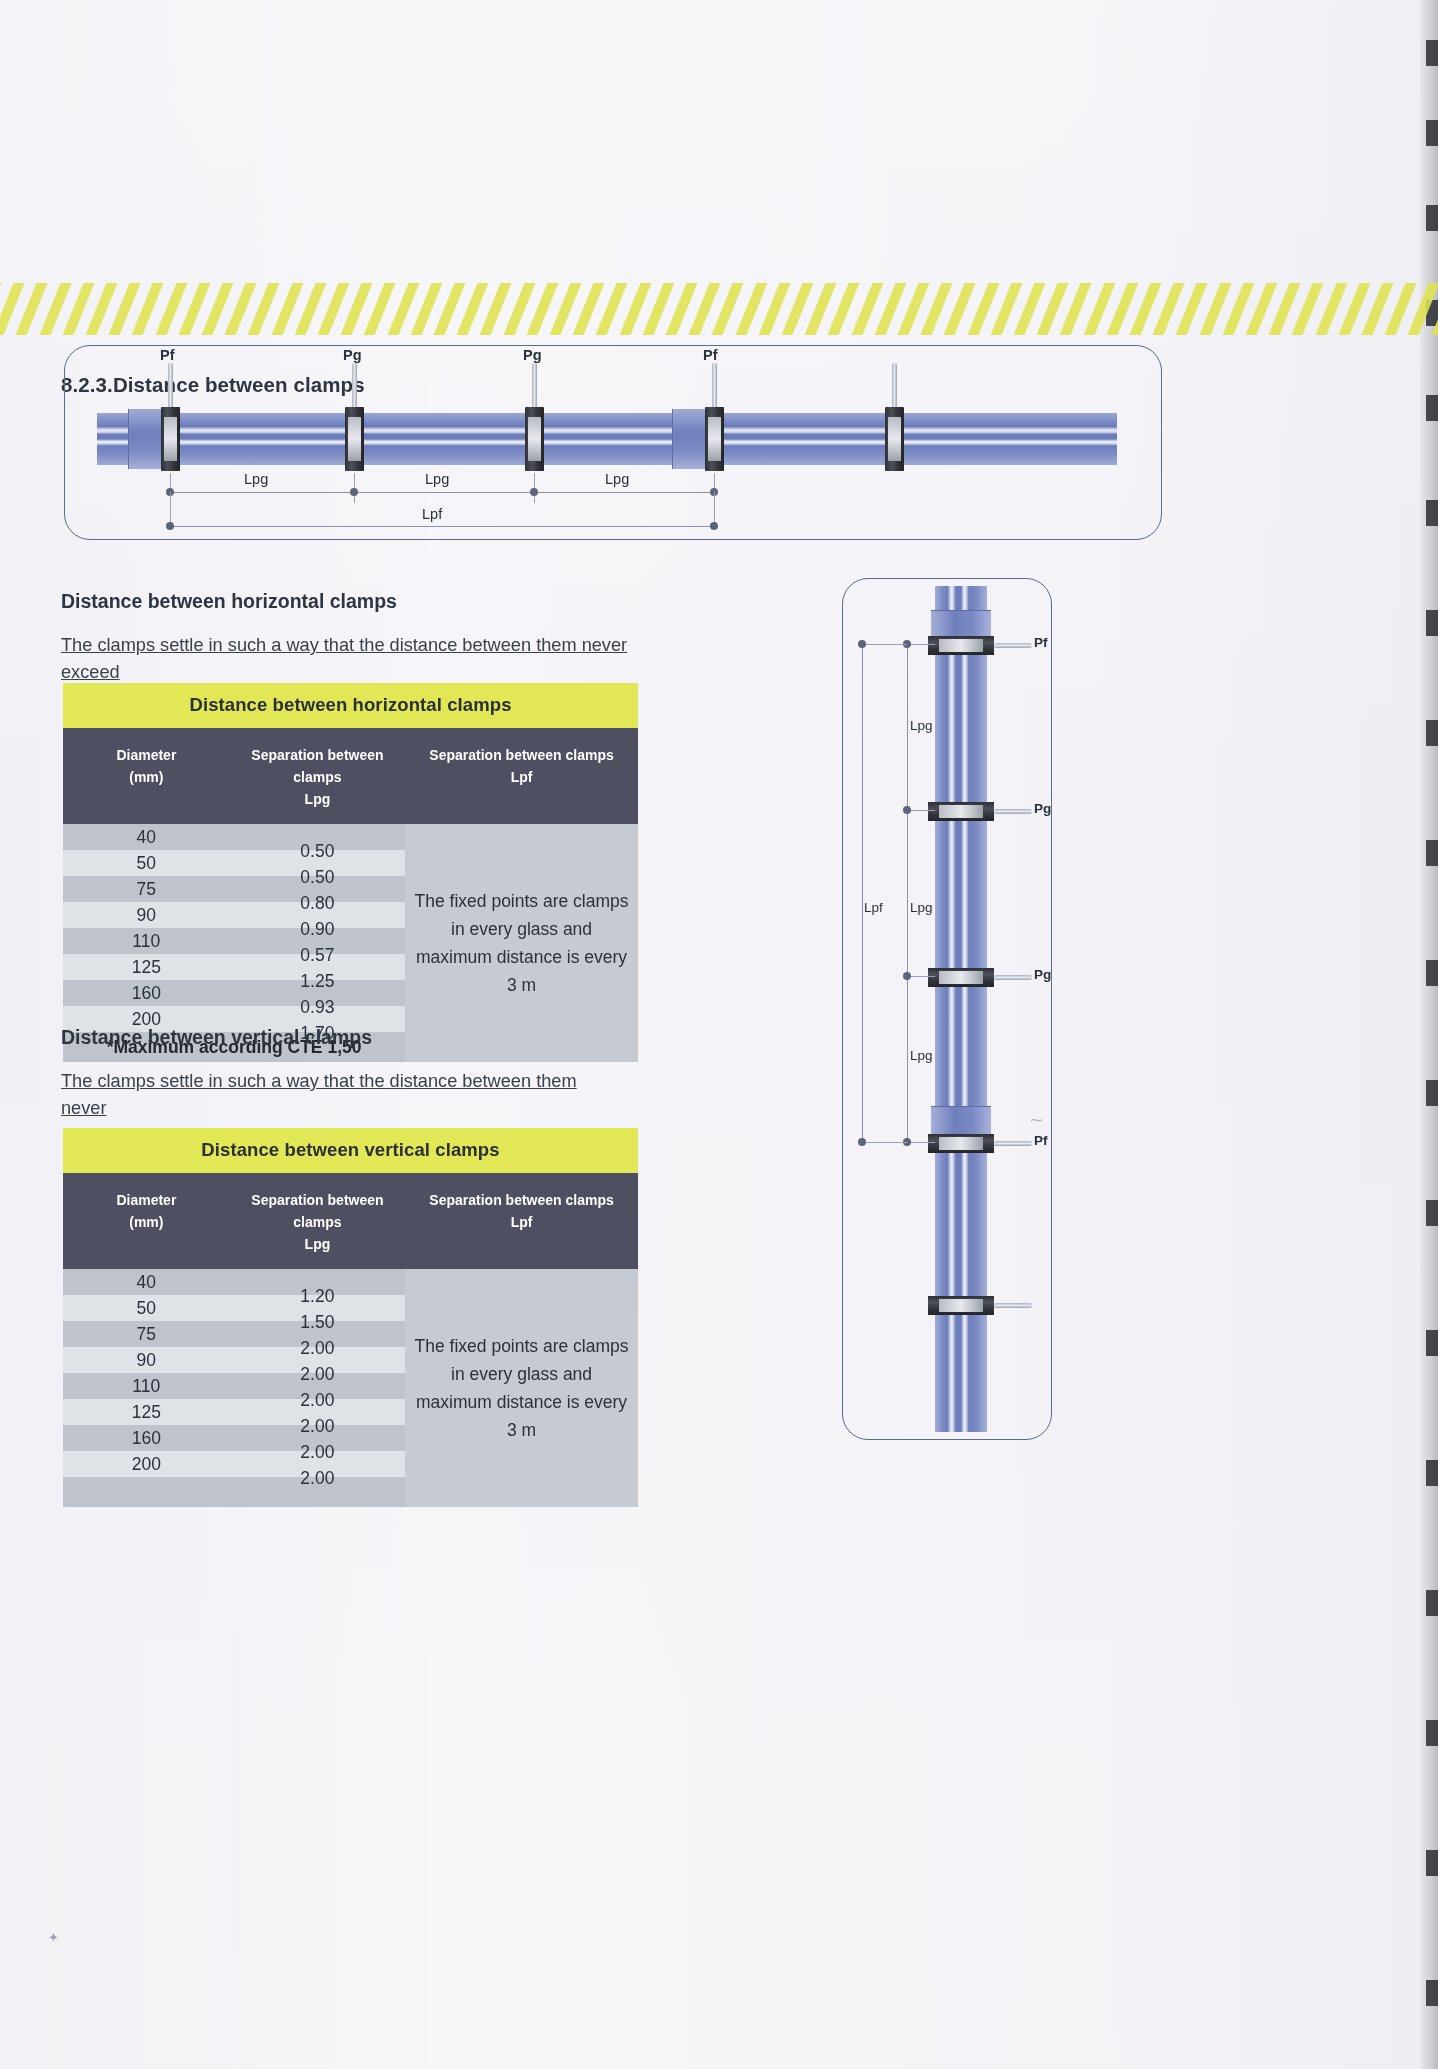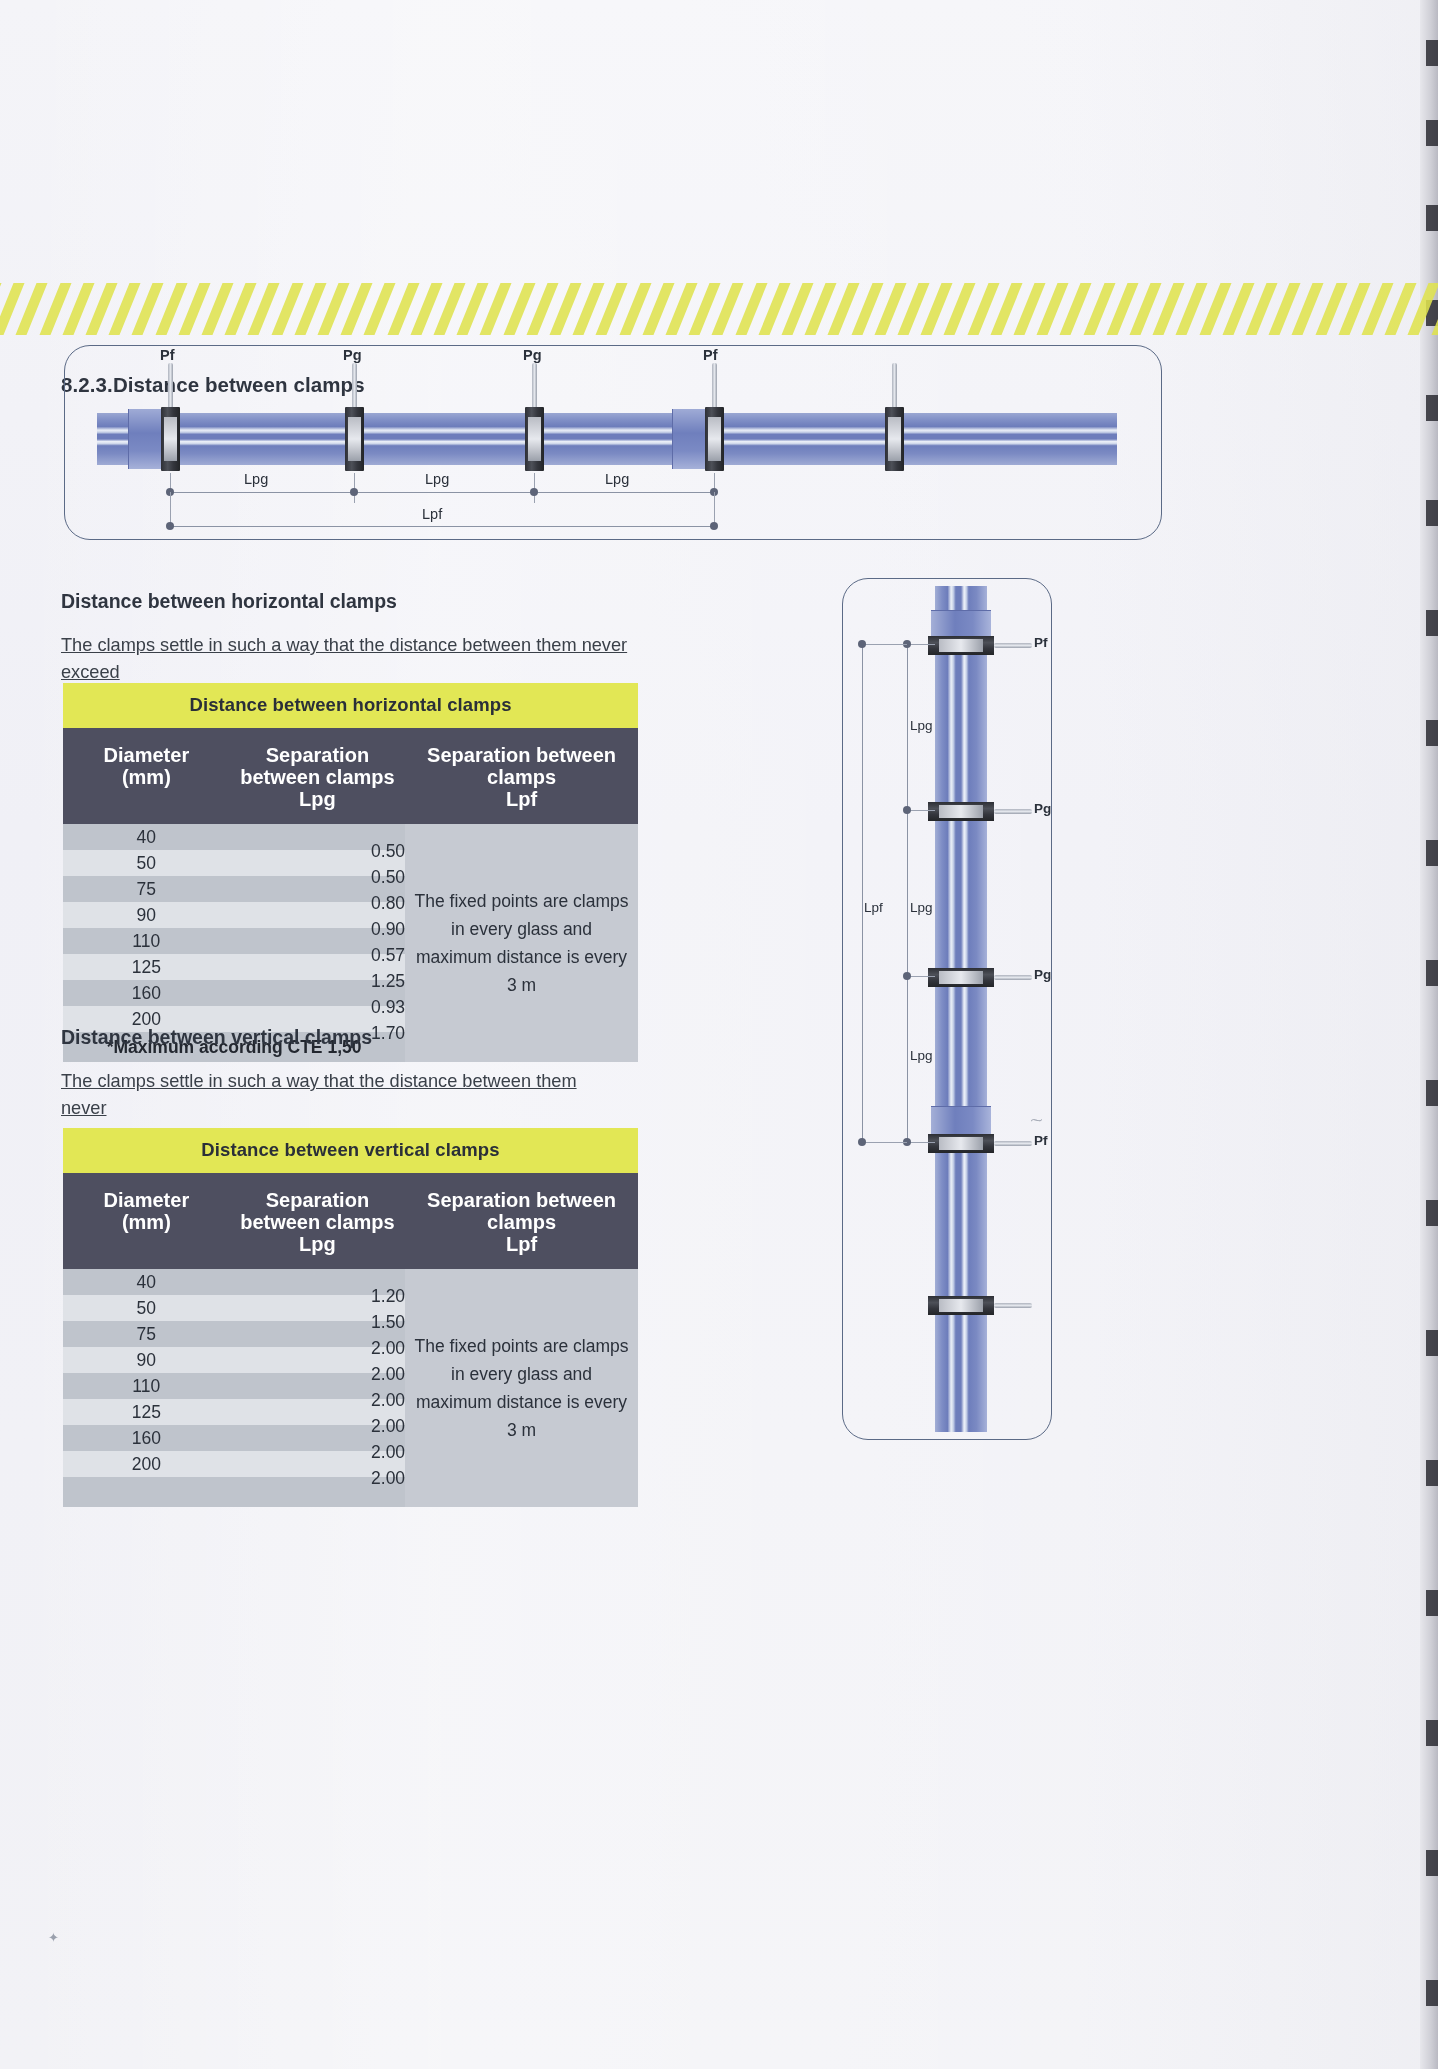--- a/index.html
+++ b/index.html
@@ -159,34 +159,34 @@
   .vlbl{ position:absolute; font-size:13.5px; font-weight:bold; color:#2b313b; }
   .vlbl-dim{ position:absolute; font-size:13.5px; color:#2b313b; }
 
   
   .tbl{ position:absolute; width:575px; }
   .tbl-title{
     background:#e2e755; color:#2a2f38; font-weight:bold; font-size:18.5px;
     text-align:center; padding:11px 0 12px; letter-spacing:.1px;
   }
   .tbl-head{
-    display:flex; background:#4e4f60; color:#fff; font-weight:bold; font-size:20px;
+    display:flex; background:#4e4f60; color:#fff; font-weight:bold; font-size:14px;
     padding:16px 0 14px;
   }
   .th-d{ width:29%; text-align:center; line-height:22px; }
   .th-g{ width:30.5%; text-align:center; line-height:22px; }
   .th-f{ width:40.5%; text-align:center; line-height:22px; }
 
   .tbl-body{ display:flex; }
   .tbl-left{ width:59.5%; }
   .trow{ display:flex; font-size:17.5px; color:#2b313b; height:26px; align-items:center; }
   .trow.alt{ background:#bfc4cc; }
   .trow.plain{ background:#dfe2e7; }
   .td-d{ width:48.7%; text-align:center; }
-  .td-g{ width:51.3%; text-align:right;margin-top:28px; }
+  .td-g{ width:51.3%; text-align:center;margin-top:28px; }
   .tfoot{
     background:#bfc4cc; font-size:17.5px; font-weight:bold; color:#23272f;
     text-align:center; height:30px; display:flex; align-items:center; justify-content:center;
   }
   .tbl-right{
     width:40.5%; background:#c6cad2; color:#2b313b; font-size:17.5px;
     display:flex; align-items:center; justify-content:center; text-align:center; line-height:28px;
     padding:0 8px;
   }
 

